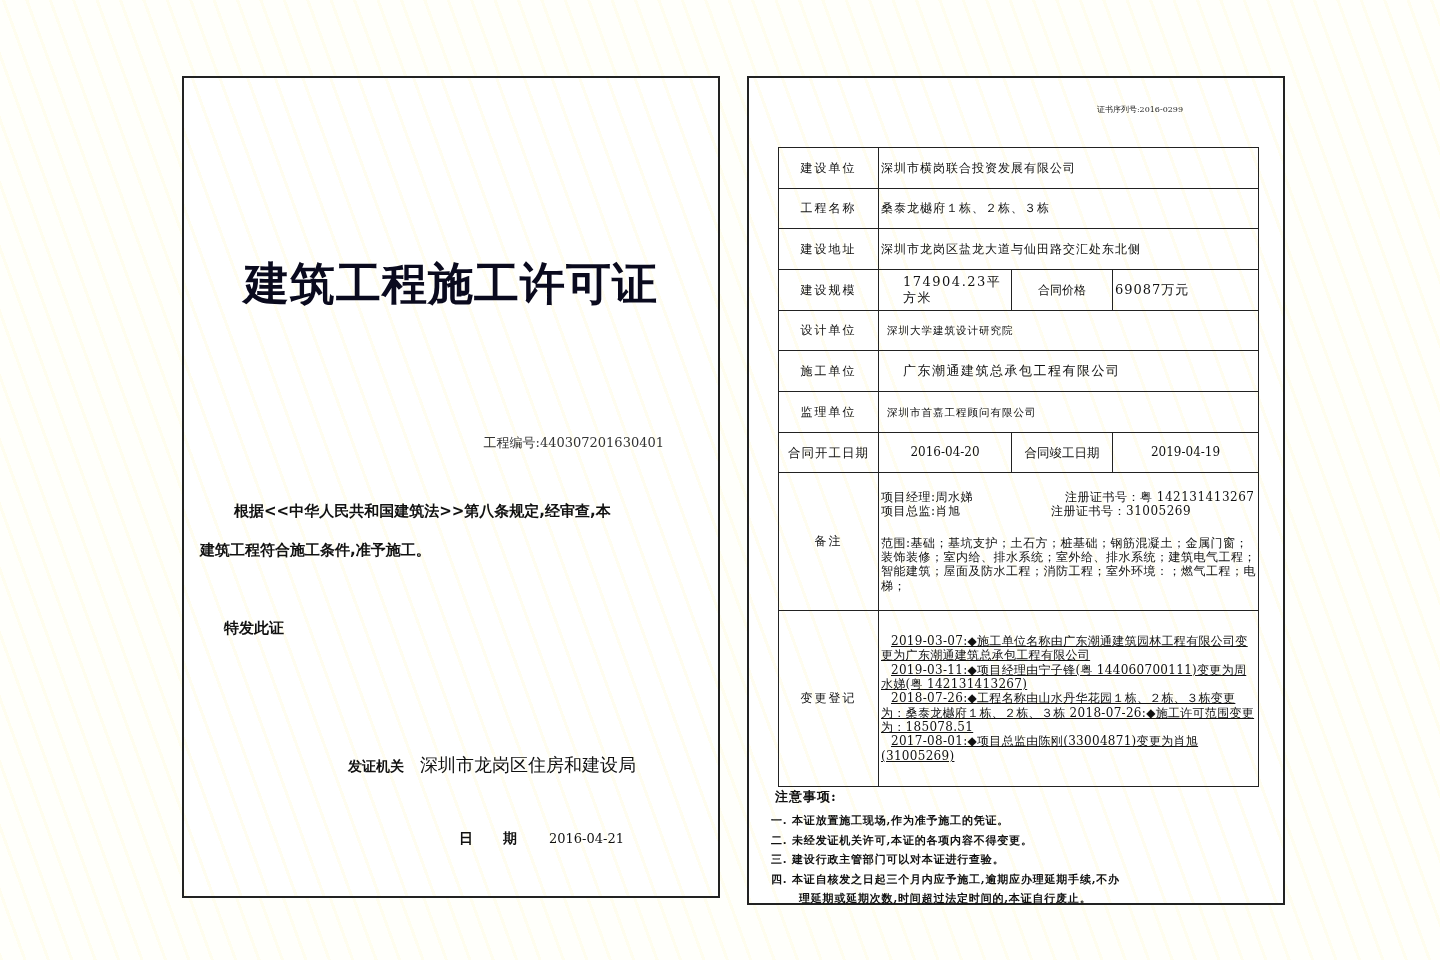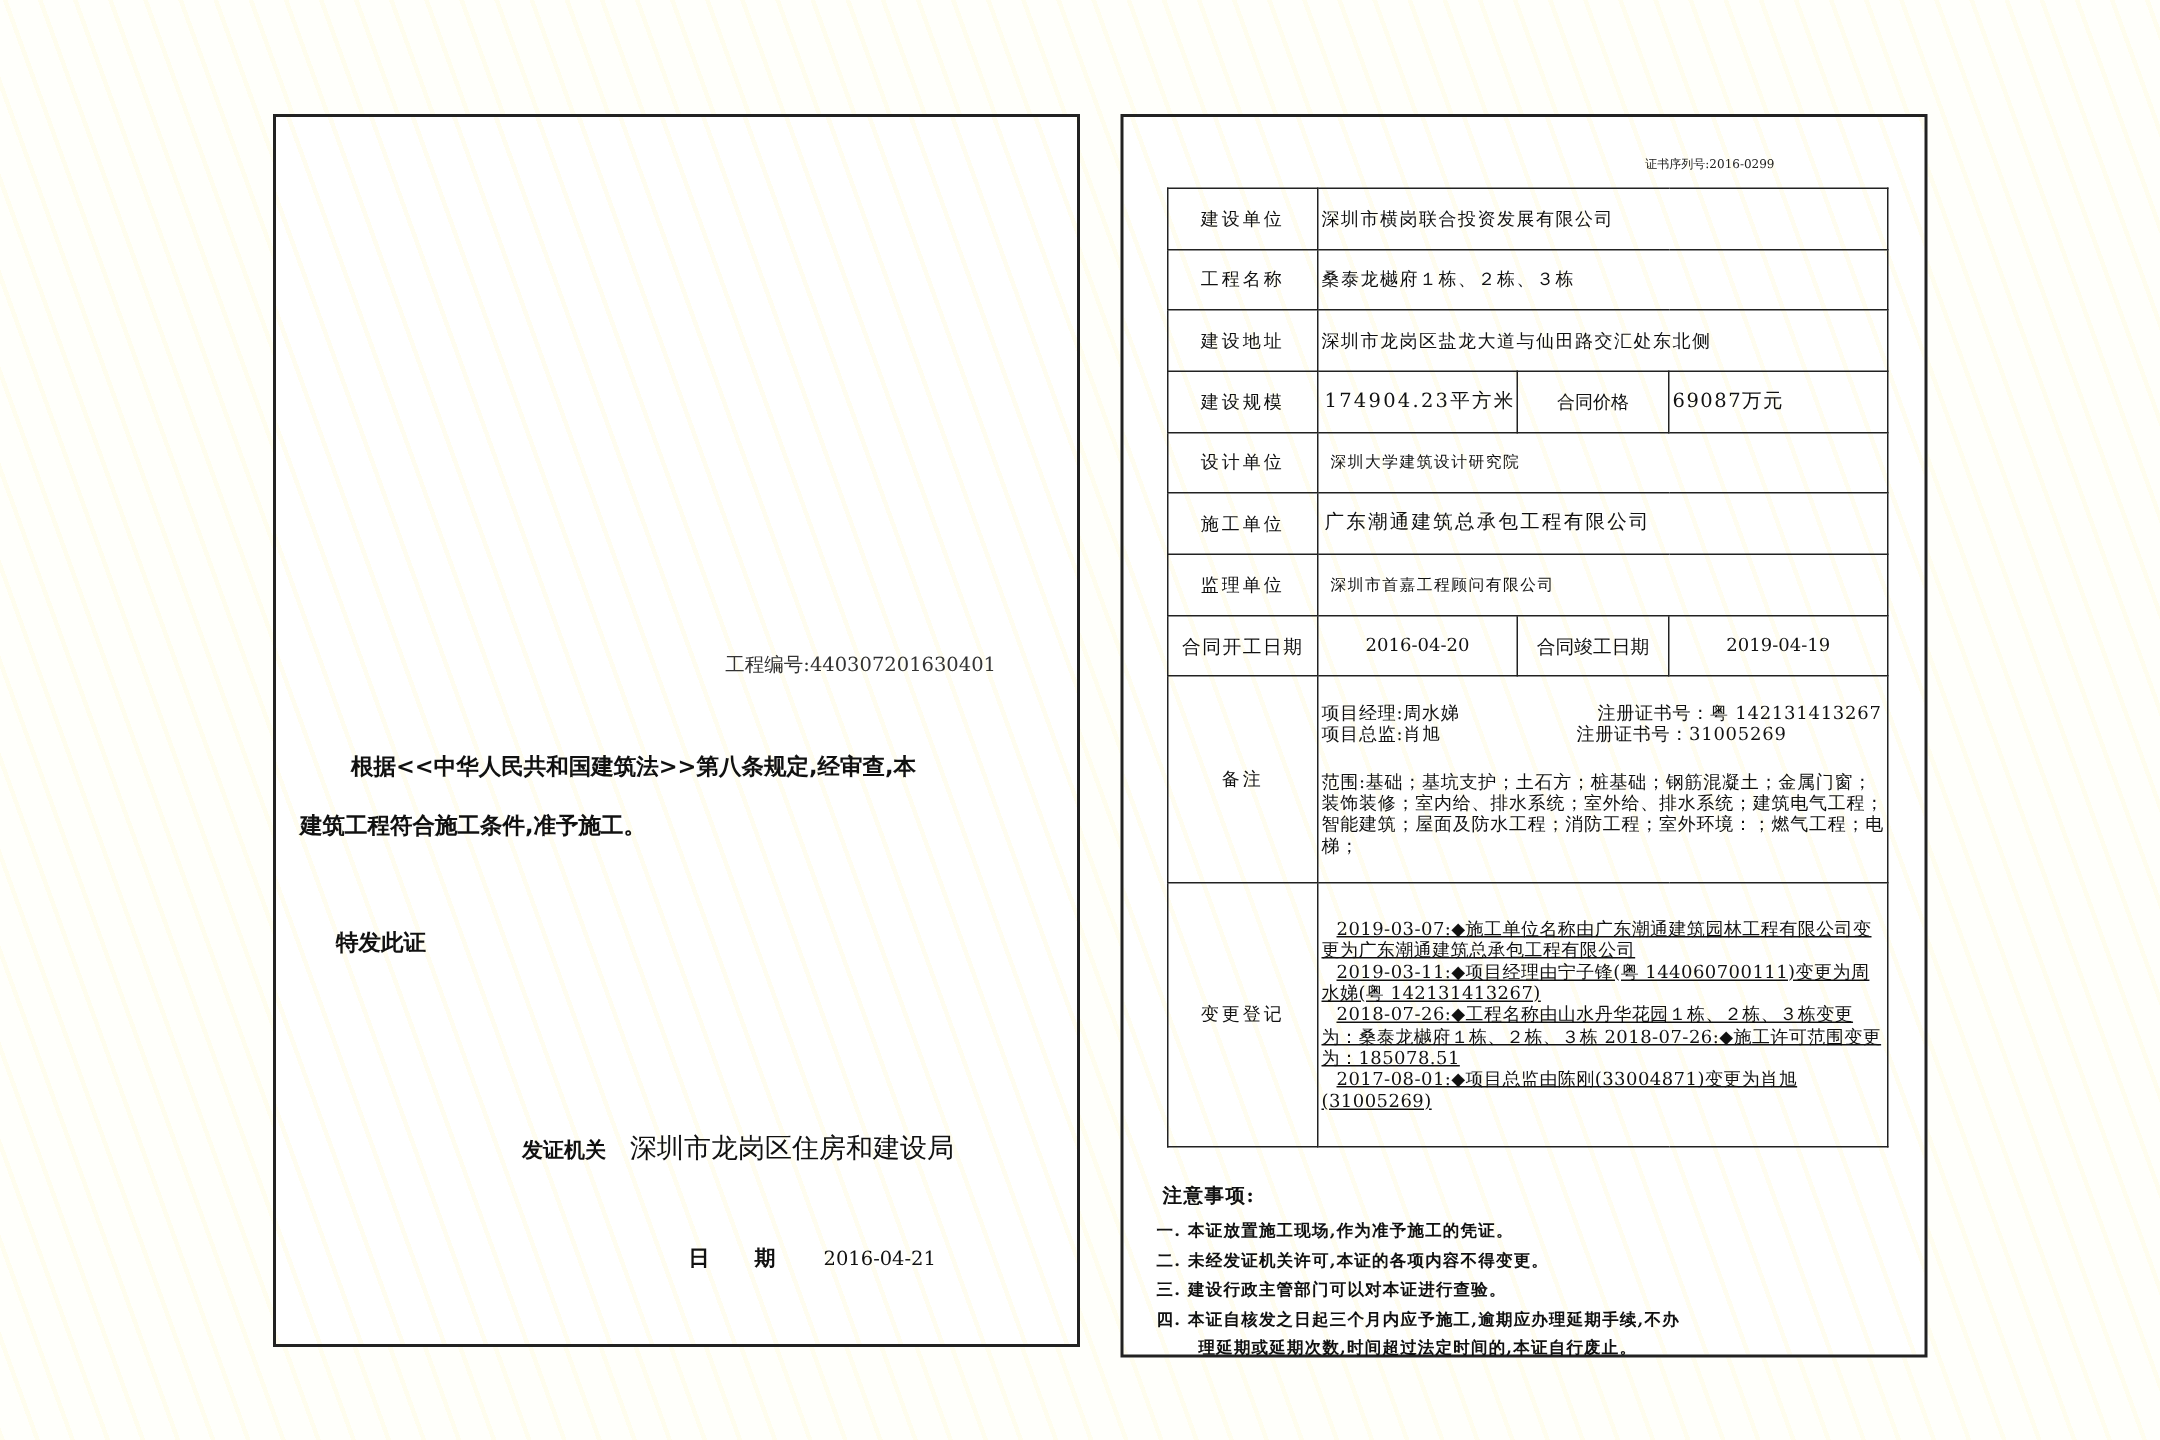--- a/index.html
+++ b/index.html
@@ -48,52 +48,53 @@
   .issuer-row { position: absolute; left: 164px; top: 675px; display: flex; align-items: baseline; gap: 16px; }
   .issuer-label { font-family: "DejaVu Sans", "Liberation Sans", sans-serif; font-weight: bold; font-size: 14px; }
   .issuer-value { font-family: "DejaVu Sans", "Liberation Sans", sans-serif; font-size: 18px; }
   .date-row { position: absolute; left: 275px; top: 752px; display: flex; align-items: baseline; }
   .date-label { font-family: "DejaVu Sans", "Liberation Sans", sans-serif; font-weight: bold; font-size: 14px; letter-spacing: 30px; }
   .date-value { font-size: 13px; margin-left: 2px; }
 
   .serial { position: absolute; right: 100px; top: 26px; font-size: 8px; color: #222; }
 
   table.permit {
-    position: absolute; left: 29px; top: 47px; width: 480px;
+    position: absolute; left: 29px; top: 69px; width: 480px;
     border-collapse: collapse; table-layout: fixed;
   }
   table.permit td {
     border: 1.5px solid #222;
     font-size: 12px;
     vertical-align: middle;
     line-height: 1.2;
   }
   td.lbl { width: 100px; text-align: center; font-size: 13px; letter-spacing: 2px; }
   td.lbl.tight { letter-spacing: 1px; font-size: 12.5px; }
   td.val { padding-left: 2px; font-size: 11px; letter-spacing: 1px; }
-  td.val.big { font-size: 13px; padding-left: 4px; letter-spacing: 1.5px; }
+  td.val.big { font-size: 13px; padding-left: 24px; letter-spacing: 1.5px; }
   td.val.small { font-size: 10.5px; padding-left: 8px; }
   td.center { text-align: center; font-size: 13px; }
   tr.r41 td { height: 41px; }
   tr.r40 td { height: 40px; }
 
   .remarks { padding: 3px 2px; font-size: 10.5px; line-height: 19.5px; letter-spacing: 0.5px; margin-left: 16px; }
   .remark-person { display: flex; }
   .remark-person .name { width: 170px; }
   .changes { padding: 2px 2px; font-size: 13px; line-height: 19.5px; letter-spacing: 0.3px; }
   .changes .entry { text-indent: 10px; text-decoration: underline; }
 
   .notes-title { position: absolute; left: 26px; top: 710px; font-size: 13px; font-weight: bold; letter-spacing: 1px; }
   .notes { position: absolute; left: 22px; top: 733px; font-size: 11px; font-weight: bold; line-height: 19.5px; letter-spacing: 0.8px; }
   .notes .cont { padding-left: 28px; }
 </style>
 </head>
 <body>
 
 <div class="page" id="left-page">
+  <div class="cover-title">建筑工程施工许可证</div>
   <div class="project-no">工程编号:440307201630401</div>
   <div class="basis-line1">根据&lt;&lt;中华人民共和国建筑法&gt;&gt;第八条规定,经审查,本</div>
   <div class="basis-line2">建筑工程符合施工条件,准予施工。</div>
   <div class="special">特发此证</div>
   <div class="issuer-row">
     <span class="issuer-label">发证机关</span>
     <span class="issuer-value">深圳市龙岗区住房和建设局</span>
   </div>
   <div class="date-row">
     <span class="date-label">日期</span>

